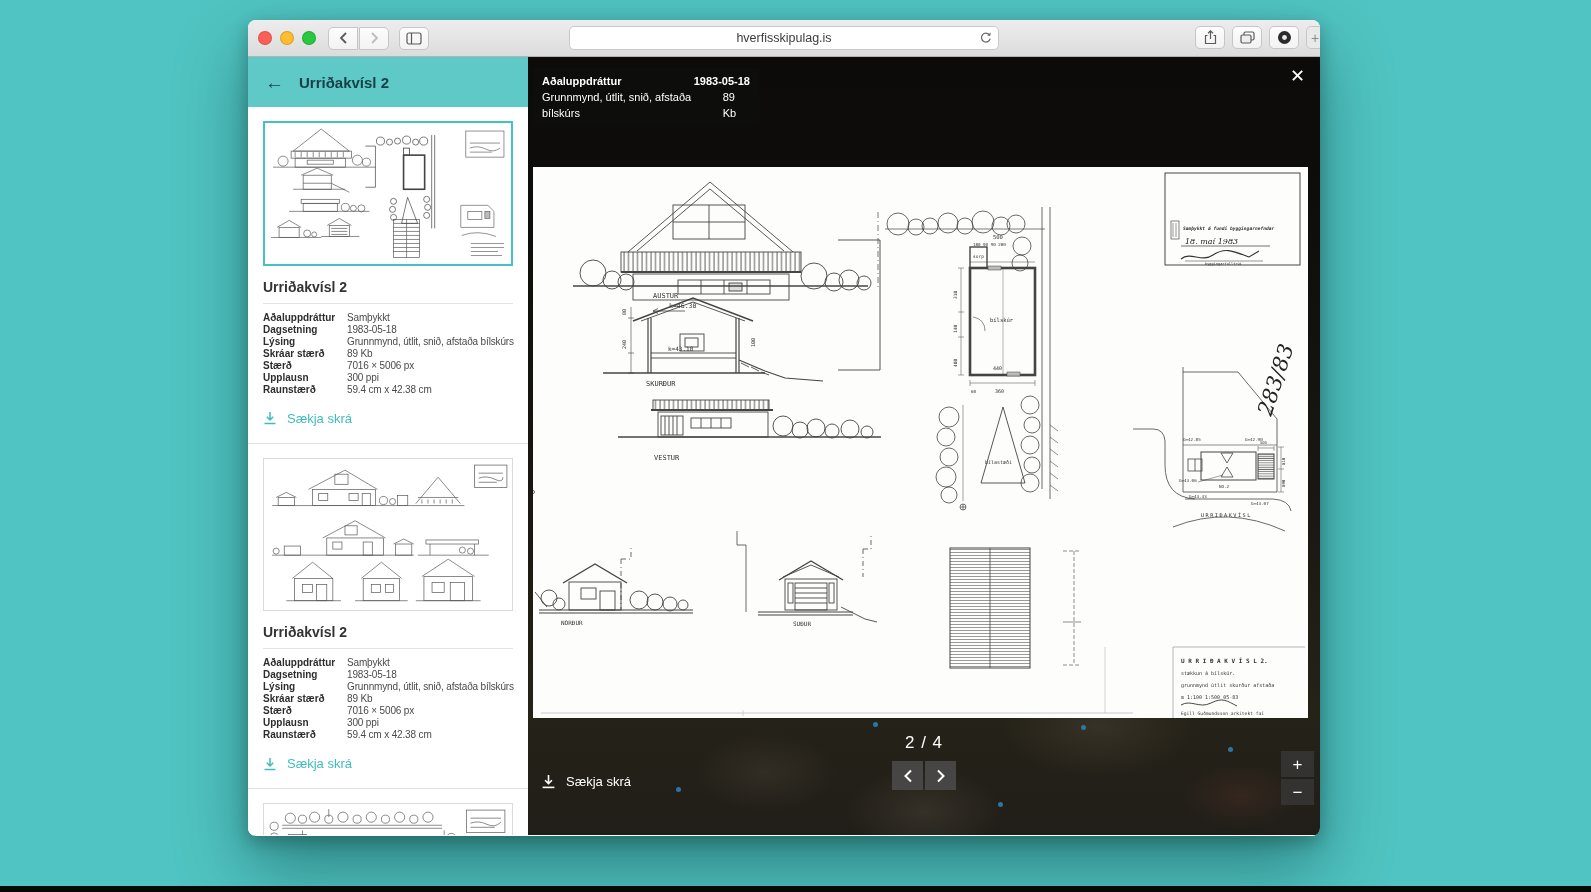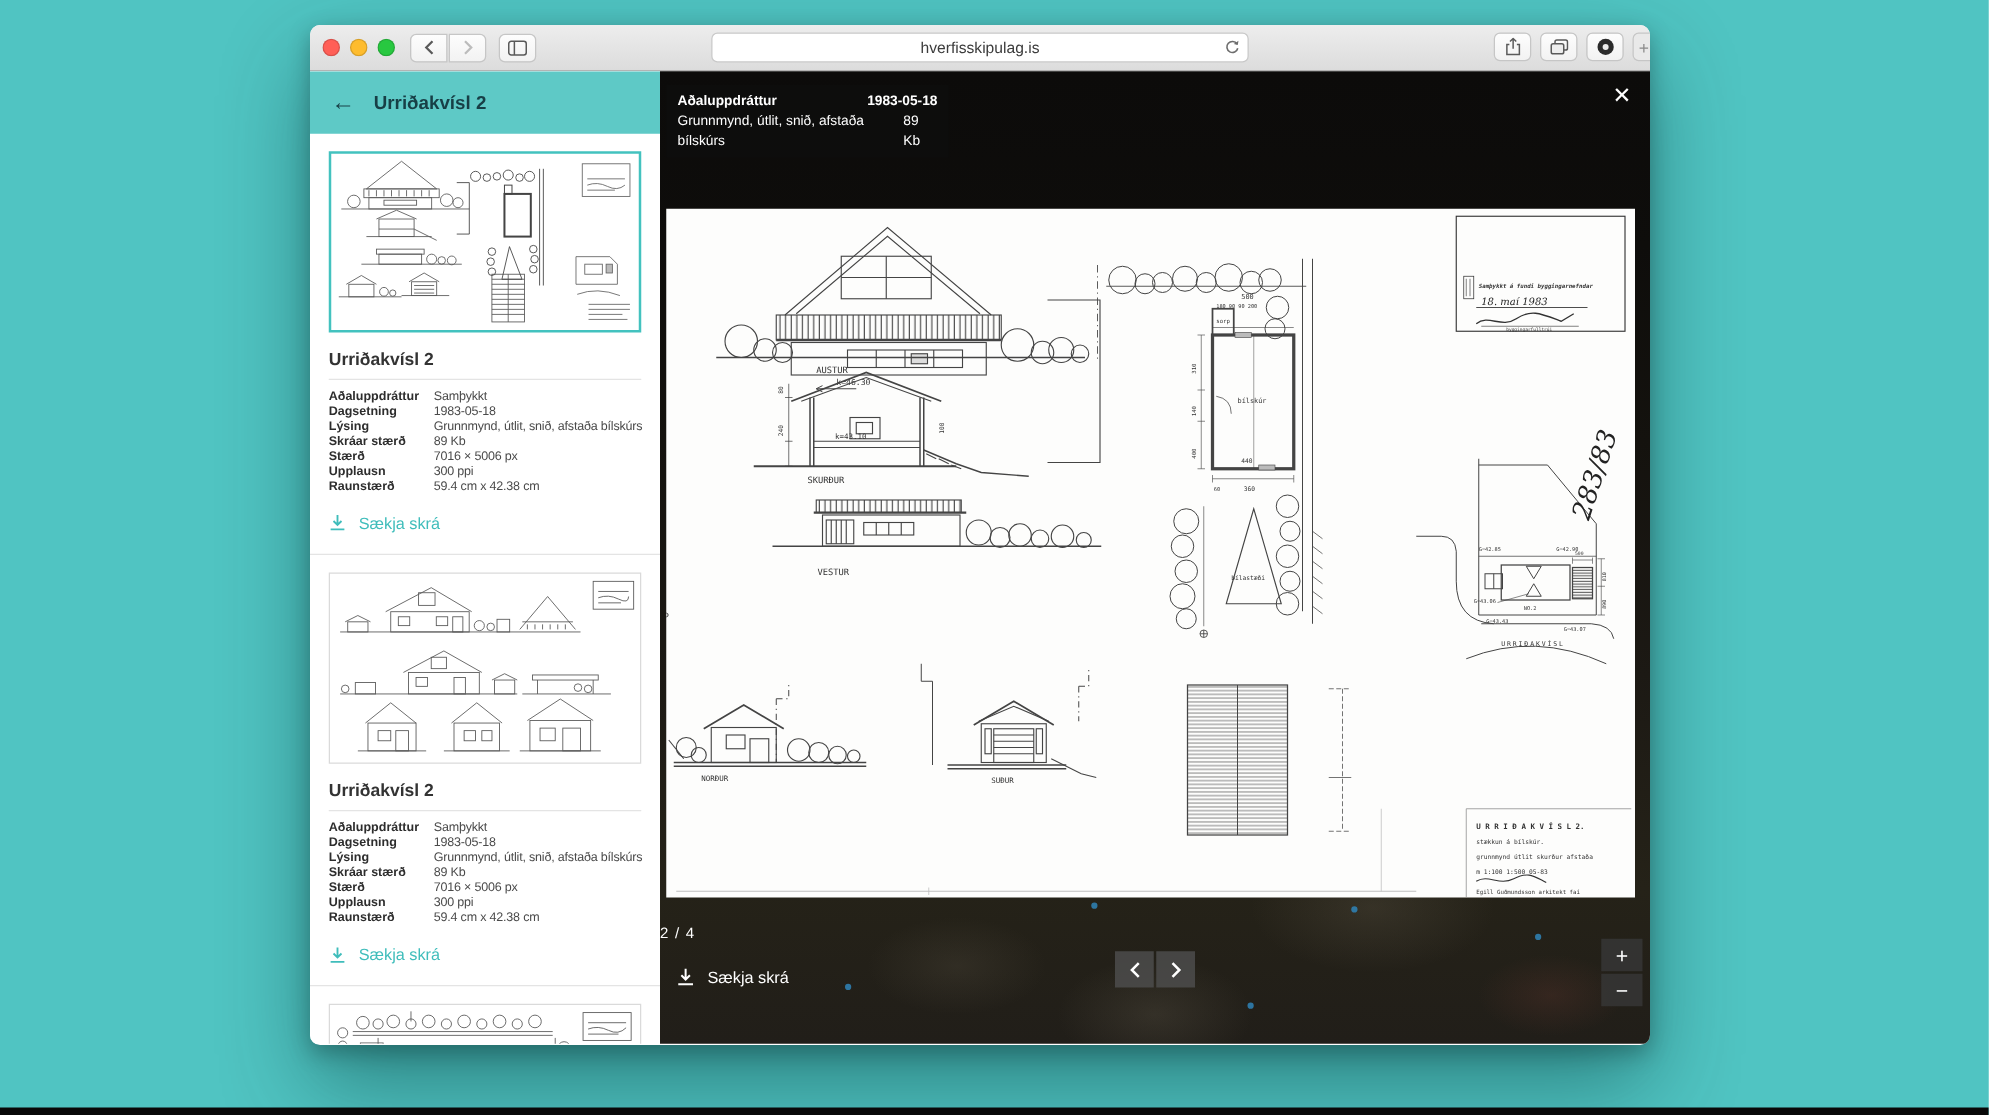--- a/index.html
+++ b/index.html
@@ -62,22 +62,22 @@
   .marker-dot{position:absolute;width:5px;height:5px;border-radius:50%;background:#2f84b8;opacity:.85}
   .overlay-info{position:absolute;left:5px;top:11px;width:226px;background:rgba(14,14,14,.72);
                 color:#fff;font-size:11px;padding:5px 9px;box-sizing:border-box}
   .overlay-row{display:flex;justify-content:space-between;line-height:16px}
   .overlay-row.first{font-weight:bold}
   .close-btn{position:absolute;right:15px;top:10px;color:#fff;font-size:18px;line-height:1;cursor:default}
   .sheet{position:absolute;left:5px;top:110px;width:775px;height:551px;background:#fdfdfc}
   .sheet svg{display:block}
   .viewer-download{position:absolute;left:13px;bottom:46px;display:flex;align-items:center;gap:10px;
                    color:#fff;font-size:13px}
-  .page-indicator{position:absolute;left:0;right:0;bottom:82px;color:#fff;
-                  font-size:12px;letter-spacing:1px}
+  .page-indicator{position:absolute;left:0;right:0;bottom:82px;text-align:center;color:#fff;
+                  font-size:17px;letter-spacing:1px}
   .pager{position:absolute;left:0;right:0;bottom:45px;display:flex;justify-content:center;gap:2px}
   .pager-btn{width:31px;height:29px;background:rgba(78,78,78,.82);display:flex;align-items:center;
              justify-content:center}
   .zoom-stack{position:absolute;right:6px;bottom:30px;display:flex;flex-direction:column;gap:2px}
   .zoom-btn{width:33px;height:26px;background:rgba(55,55,55,.82);color:#fff;font-size:17px;
             display:flex;align-items:center;justify-content:center;line-height:1}
 
   
   .dtx{font-family:"DejaVu Sans Mono",monospace;fill:#333}
   .hand{font-family:"DejaVu Serif",serif;font-style:italic;fill:#222}

